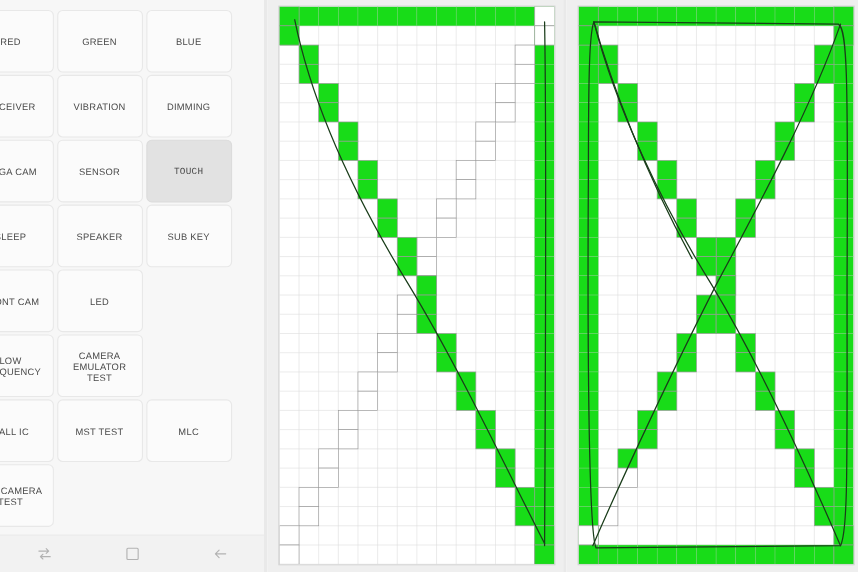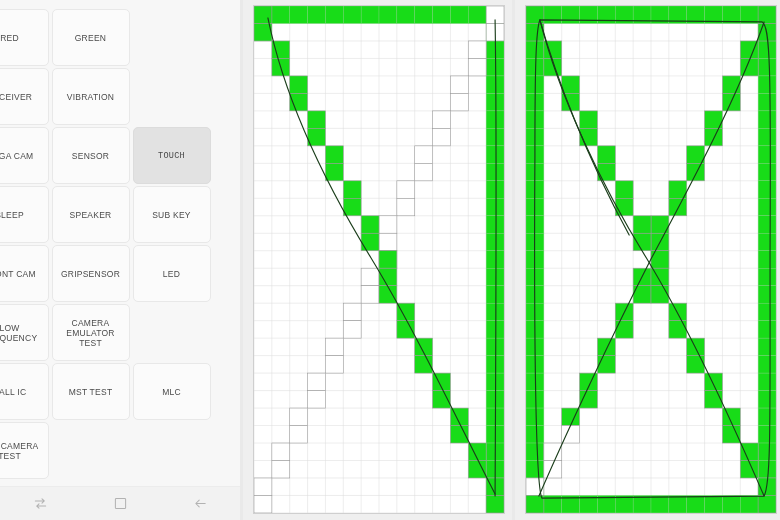--- a/index.html
+++ b/index.html
@@ -46,27 +46,33 @@
 
   <div id="menu-panel">
     <div id="menu-grid">
         <div class="menu-row">
           <div class="menu-cell">
             <span>RED</span>
           </div>
           <div class="menu-cell">
             <span>GREEN</span>
           </div>
+          <div class="menu-cell">
+            <span>BLUE</span>
+          </div>
         </div>
         <div class="menu-row">
           <div class="menu-cell">
             <span>RECEIVER</span>
           </div>
           <div class="menu-cell">
             <span>VIBRATION</span>
+          </div>
+          <div class="menu-cell">
+            <span>DIMMING</span>
           </div>
         </div>
         <div class="menu-row">
           <div class="menu-cell">
             <span>MEGA CAM</span>
           </div>
           <div class="menu-cell">
             <span>SENSOR</span>
           </div>
           <div class="menu-cell selected">
@@ -80,23 +86,20 @@
           <div class="menu-cell">
             <span>SPEAKER</span>
           </div>
           <div class="menu-cell">
             <span>SUB KEY</span>
           </div>
         </div>
         <div class="menu-row">
           <div class="menu-cell">
             <span>FRONT CAM</span>
-          </div>
-          <div class="menu-cell">
-            <span>GRIPSENSOR</span>
           </div>
           <div class="menu-cell">
             <span>LED</span>
           </div>
         </div>
         <div class="menu-row">
           <div class="menu-cell">
             <span>LOW FREQUENCY</span>
           </div>
           <div class="menu-cell">

